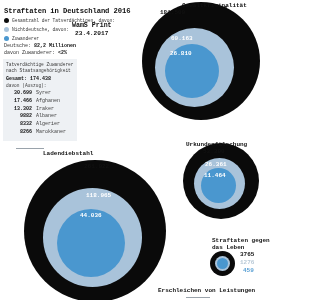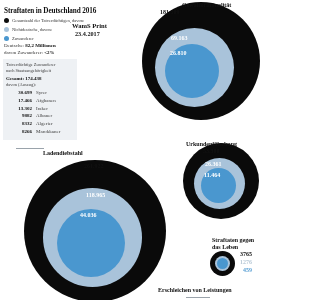--- a/index.html
+++ b/index.html
@@ -6,21 +6,21 @@
     margin: 0;
     padding: 0;
     background: #ffffff;
   }
   #page {
     position: relative;
     width: 272px;
     height: 300px;
     background: #ffffff;
     overflow: hidden;
-    font-family: Liberation Serif, serif;
+    font-family: Liberation Mono, monospace;
     color: #1b1b1b;
   }
 
   
   .hdr-title {
     position: absolute;
     left: 4px;
     top: 7px;
     font-size: 7.2px;
     font-weight: bold;

